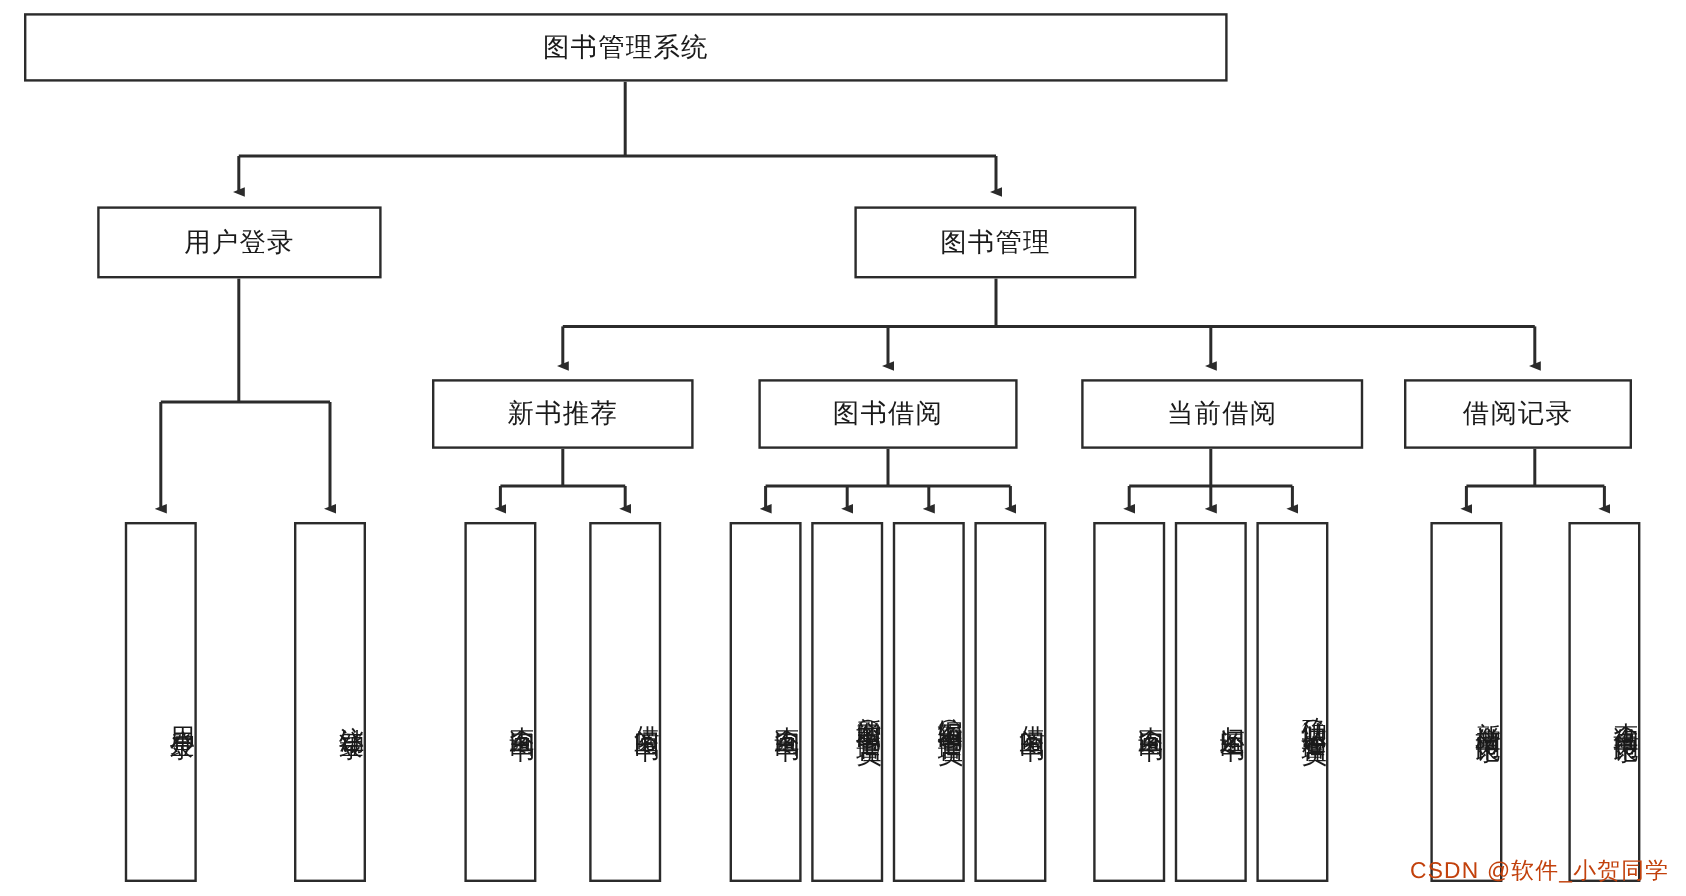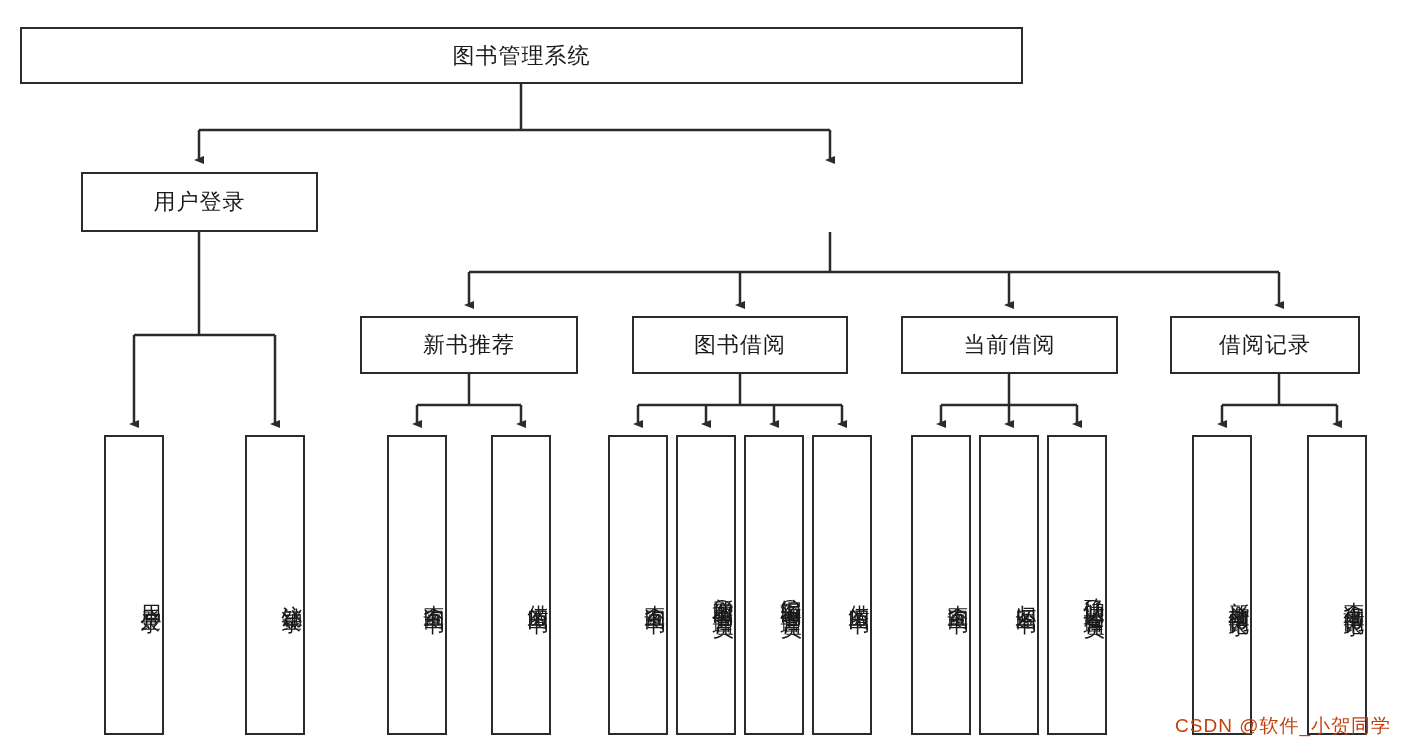--- a/index.html
+++ b/index.html
@@ -18,21 +18,21 @@
     background:#ffffff;
     display:flex;
     align-items:center;
     justify-content:center;
     color:#1a1a1a;
   }
   .node.h-node{
     font-size:22px;
     letter-spacing:1px;
   }
-  .node.root{font-size:22px;margin-top:16px;}
+  .node.root{font-size:22px;}
   .node.v-node{
     writing-mode:vertical-rl;
     text-orientation:upright;
     font-size:21px;
     letter-spacing:3px;
     align-items:flex-start;
     justify-content:center;
     padding-top:18px;
     line-height:1;
   }
@@ -110,28 +110,31 @@
     </g>
   </svg>
 
   <div class="node root h-node" style="left:20px;top:11px;width:1003px;height:57px;">
     <span>图书管理系统</span>
   </div>
 
   <div class="node h-node" style="left:81px;top:172px;width:237px;height:60px;">
     <span>用户登录</span>
   </div>
+  <div class="node h-node" style="left:712px;top:172px;width:235px;height:60px;">
+    <span>图书管理</span>
+  </div>
 
   <div class="node h-node" style="left:632px;top:316px;width:216px;height:58px;">
     <span>图书借阅</span>
   </div>
   <div class="node h-node" style="left:360px;top:316px;width:218px;height:58px;">
     <span>新书推荐</span>
   </div>
-  <div class="node h-node" style="left:901px;top:316px;width:217px;height:58px;">
+  <div class="node h-node" style="left:901px;top:316px;width:235px;height:58px;">
     <span>当前借阅</span>
   </div>
   <div class="node h-node" style="left:1170px;top:316px;width:190px;height:58px;">
     <span>借阅记录</span>
   </div>
 
   <div class="node v-node" style="left:104px;top:435px;width:60px;height:300px;">
     <span class="vlabel">用户登录</span>
   </div>
   <div class="node v-node" style="left:245px;top:435px;width:60px;height:300px;">

